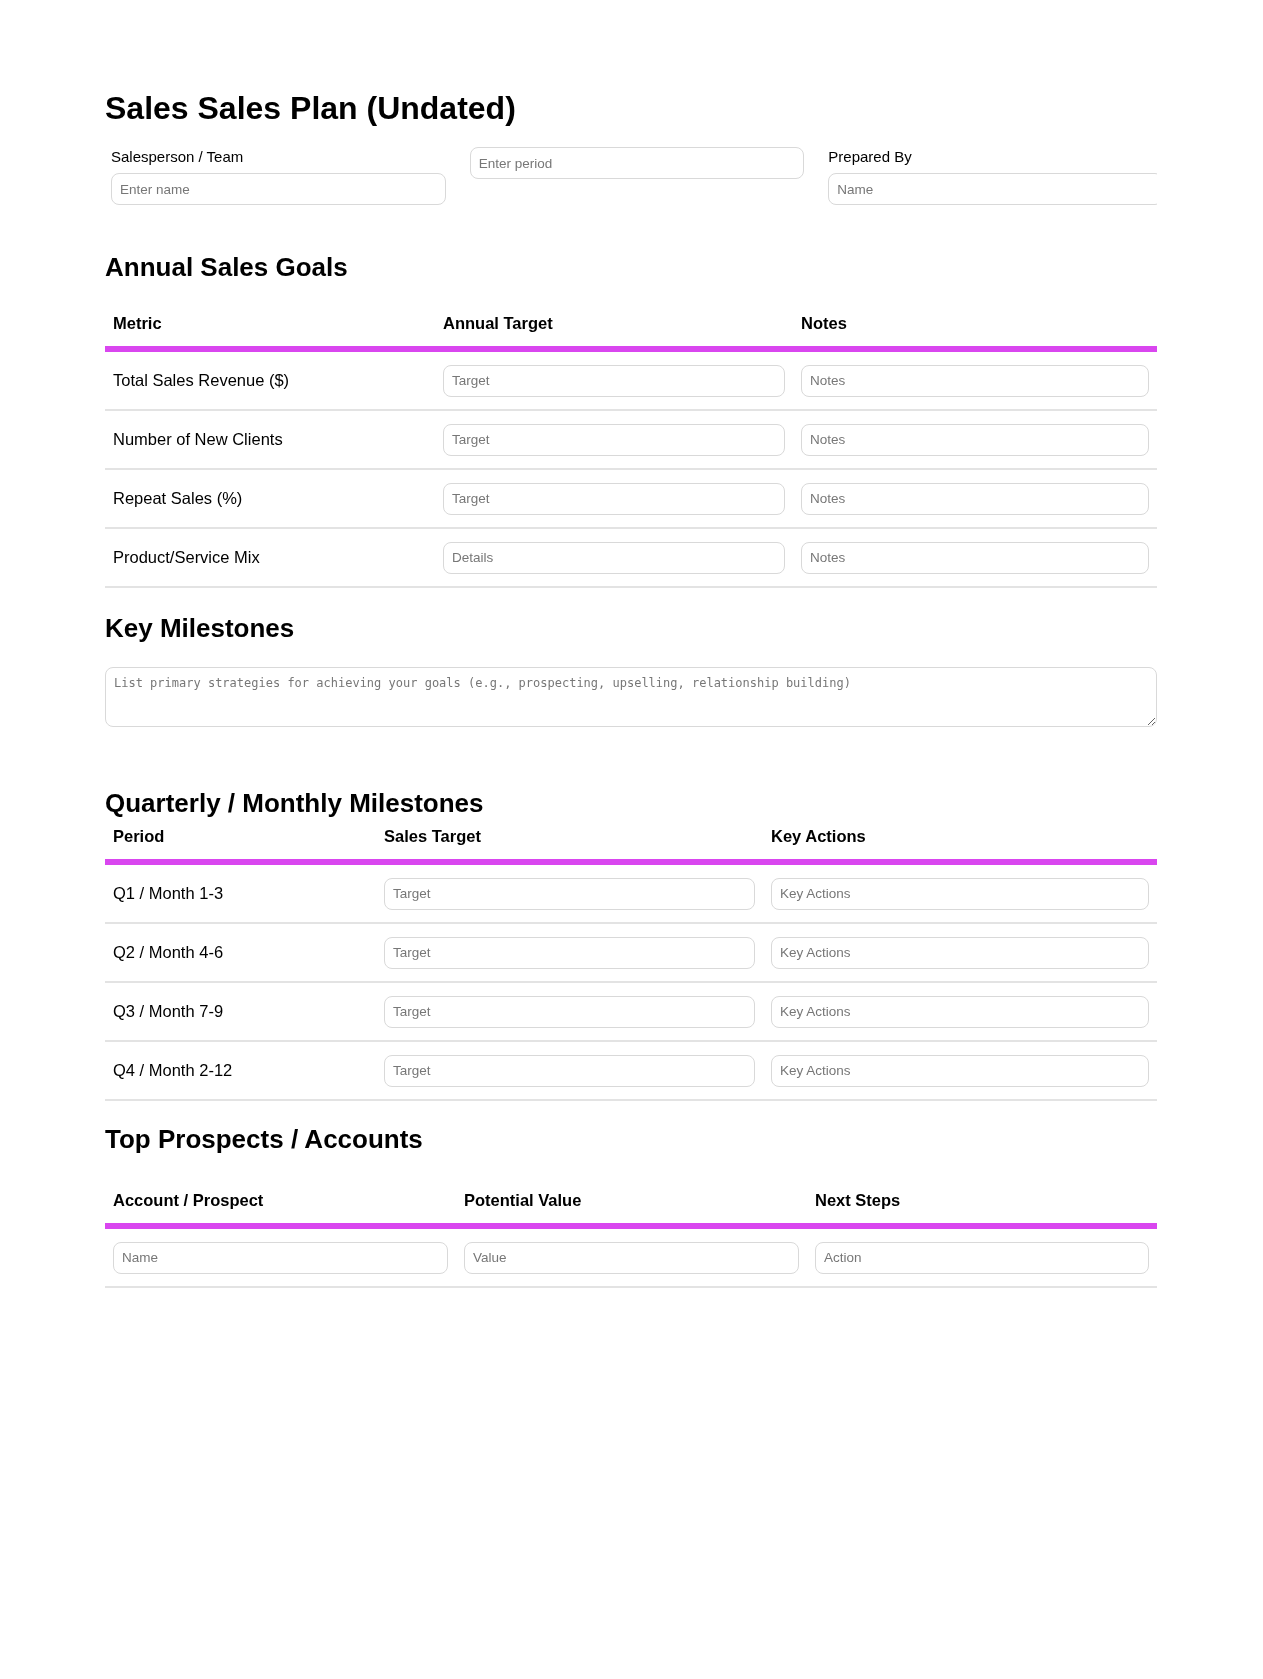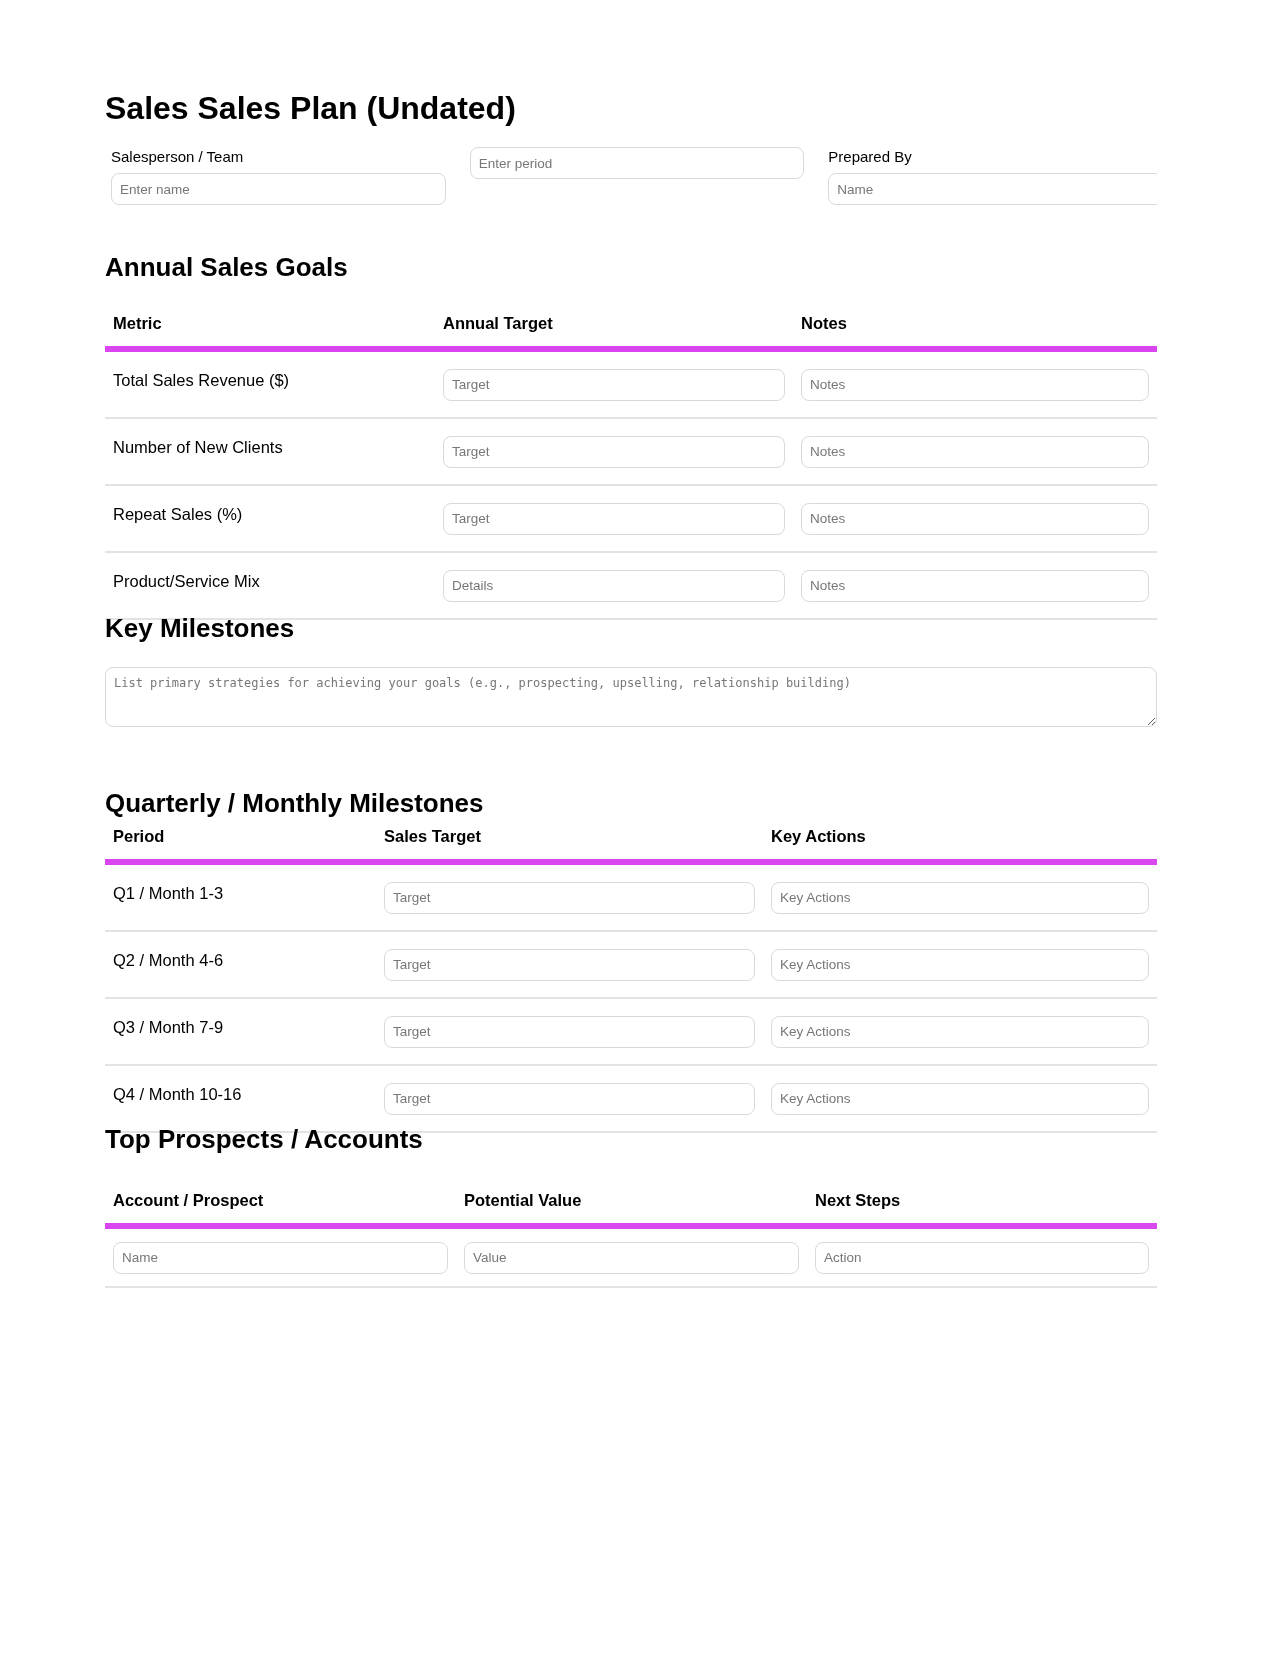--- a/index.html
+++ b/index.html
@@ -23,21 +23,21 @@
     input.field::placeholder { color: #777; }
     h2 { position: absolute; left: 0; margin: 0; font-size: 26px; font-weight: bold; line-height: 30px; }
     table.grid { position: absolute; left: 0; width: 1052px; border-collapse: collapse; table-layout: fixed; }
     table.grid th {
       text-align: left; font-size: 16.5px; font-weight: bold; height: 46px; padding: 0 8px;
       border-bottom: 6px solid #d946ef; vertical-align: middle;
     }
     table.grid td {
       font-size: 16.5px; height: 57px; padding: 0 8px; border-bottom: 2px solid #e3e3e3; vertical-align: middle;
     }
-    table.grid td.label-cell { padding-top: 0; padding-bottom: 8px; }
+    table.grid td.label-cell { padding-top: 0; padding-bottom: 0; }
     textarea.field {
       position: absolute; left: 0; width: 1052px; height: 60px; padding: 8px;
       font-family: "DejaVu Sans Mono", monospace; font-size: 12px; resize: both;
     }
     textarea.field::placeholder { color: #777; }
     .clipped-row td { height: 40px; border-bottom: none; vertical-align: top; padding-top: 16px; }
     .clipped-row input.field { height: 32px; }
   </style>
 </head>
 <body>
@@ -125,21 +125,21 @@
         <td class="label-cell">Q2 / Month 4-6</td>
         <td><input class="field" type="text" placeholder="Target" style=""></td>
         <td><input class="field" type="text" placeholder="Key Actions" style=""></td>
       </tr>
       <tr>
         <td class="label-cell">Q3 / Month 7-9</td>
         <td><input class="field" type="text" placeholder="Target" style=""></td>
         <td><input class="field" type="text" placeholder="Key Actions" style=""></td>
       </tr>
       <tr>
-        <td class="label-cell">Q4 / Month 10-16</td>
+        <td class="label-cell">Q4 / Month 2-12</td>
         <td><input class="field" type="text" placeholder="Target" style=""></td>
         <td><input class="field" type="text" placeholder="Key Actions" style=""></td>
       </tr>
     </tbody>
   </table>
 
   <h2 style="top:1124px;">Top Prospects / Accounts</h2>
   <table class="grid" style="top:1177px;">
     <colgroup>
         <col style="width:351px">

